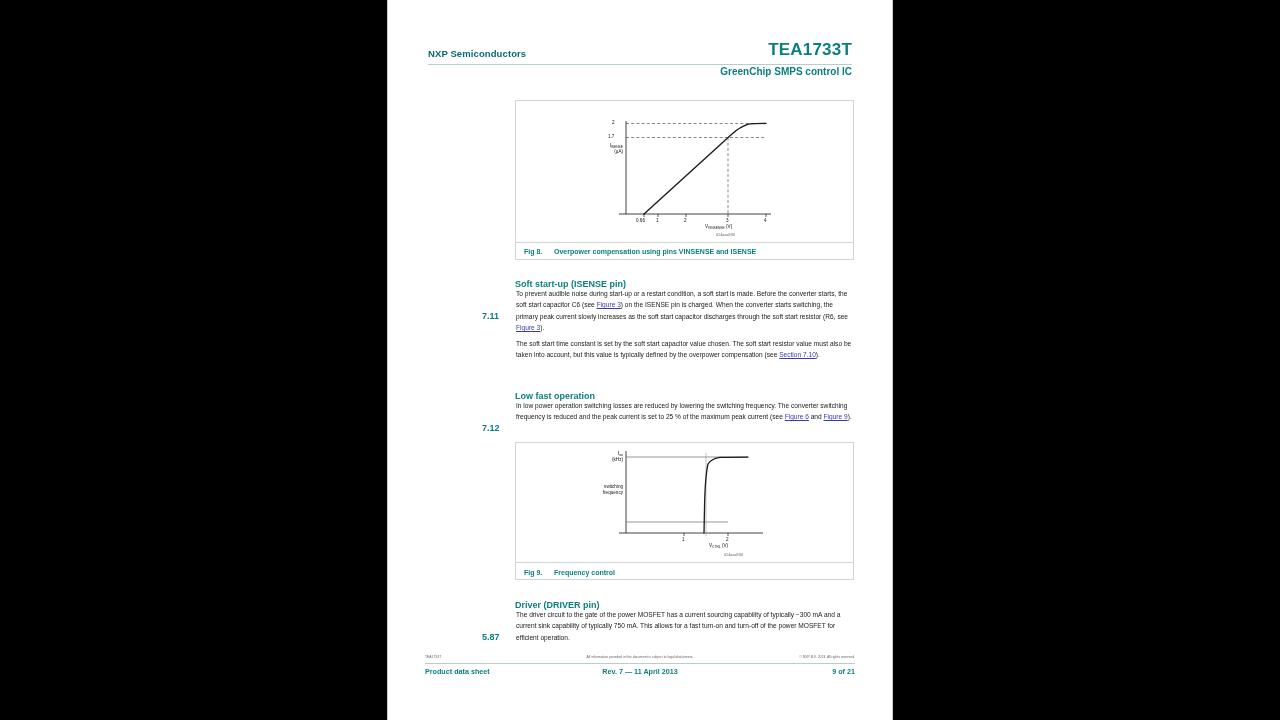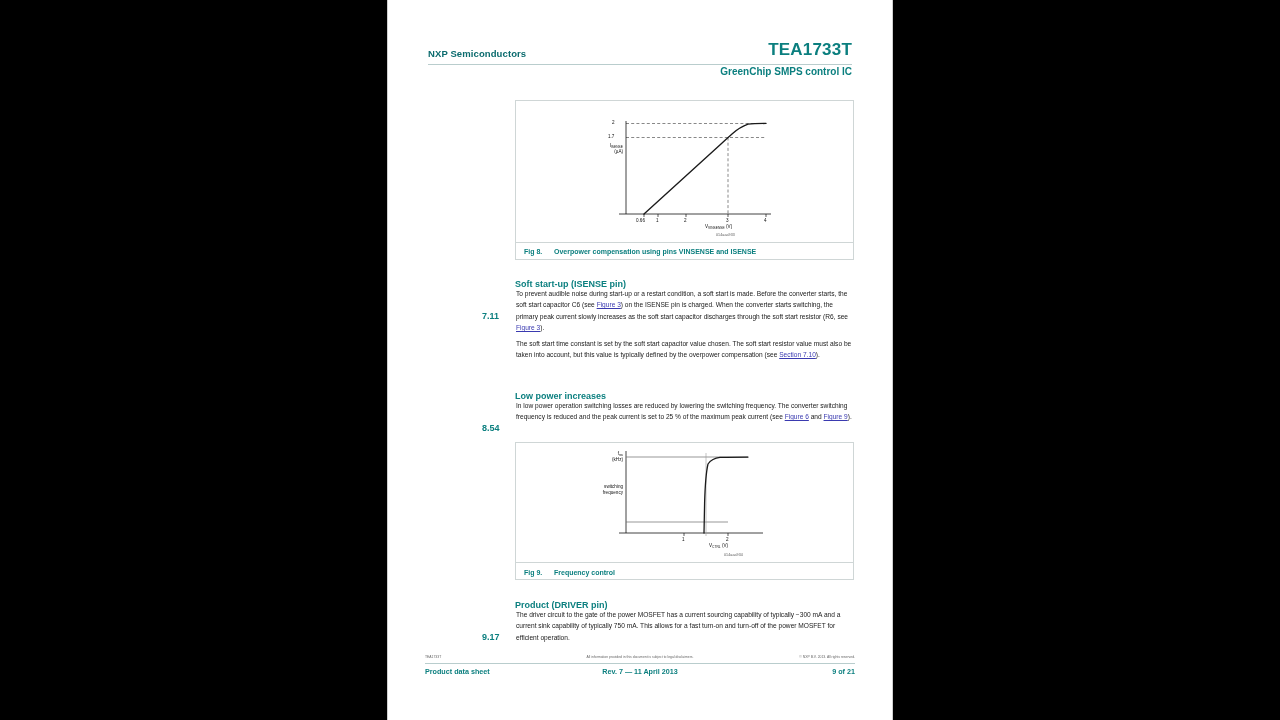--- a/index.html
+++ b/index.html
@@ -191,22 +191,22 @@
 
       <div class="para" style="top:288px;">
         <span>To prevent audible noise during start-up or a restart condition, a soft start is made. Before the converter starts, the soft start capacitor C6 (see </span><a class="xref">Figure 3</a><span>) on the ISENSE pin is charged. When the converter starts switching, the primary peak current slowly increases as the soft start capacitor discharges through the soft start resistor (R6, see </span><a class="xref">Figure 3</a><span>).</span>
       </div>
 
       <div class="para" style="top:338px;">
         <span>The soft start time constant is set by the soft start capacitor value chosen. The soft start resistor value must also be taken into account, but this value is typically defined by the overpower compensation (see </span><a class="xref">Section 7.10</a><span>).</span>
       </div>
 
       <div class="sec-head" style="left:94px; top:383px; width:380px;">
-        <span class="sec-num">8.54</span>
-        <span class="sec-title">Low power increases</span>
+        <span class="sec-num">7.12</span>
+        <span class="sec-title">Low fast operation</span>
       </div>
 
       <div class="para" style="top:400px;">
         <span>In low power operation switching losses are reduced by lowering the switching frequency. The converter switching frequency is reduced and the peak current is set to 25 % of the maximum peak current (see </span><a class="xref">Figure 6</a><span> and </span><a class="xref">Figure 9</a><span>).</span>
       </div>
 
       <div class="figbox" style="left:127px; top:442px; width:339px; height:138px;">
 
         <svg class="plot" style="left:0; top:0;" width="339" height="120" viewBox="0 0 339 120">
 
@@ -245,22 +245,22 @@
 
         <div class="fig-id" style="left:208px; top:110px;">014aaa934</div>
 
         <div class="fig-sep" style="top:119px;"></div>
         <div class="fig-caption" style="top:126px;">
           <span class="fignum">Fig 9.</span><span>Frequency control</span>
         </div>
       </div>
 
       <div class="sec-head" style="left:94px; top:592px; width:380px;">
-        <span class="sec-num">9.17</span>
-        <span class="sec-title">Product (DRIVER pin)</span>
+        <span class="sec-num">5.87</span>
+        <span class="sec-title">Driver (DRIVER pin)</span>
       </div>
 
       <div class="para" style="top:609px;">
         <span>The driver circuit to the gate of the power MOSFET has a current sourcing capability of typically −300 mA and a current sink capability of typically 750 mA. This allows for a fast turn-on and turn-off of the power MOSFET for efficient operation.</span>
       </div>
 
       <div class="ftr" style="top:655px; height:30px;">
         <div class="ftr-tiny" style="left:0; top:0;">TEA1733T</div>
         <div class="ftr-tiny" style="left:50%; top:0; transform:translateX(-50%);">All information provided in this document is subject to legal disclaimers.</div>
         <div class="ftr-tiny" style="right:0; top:0;">© NXP B.V. 2013. All rights reserved.</div>

